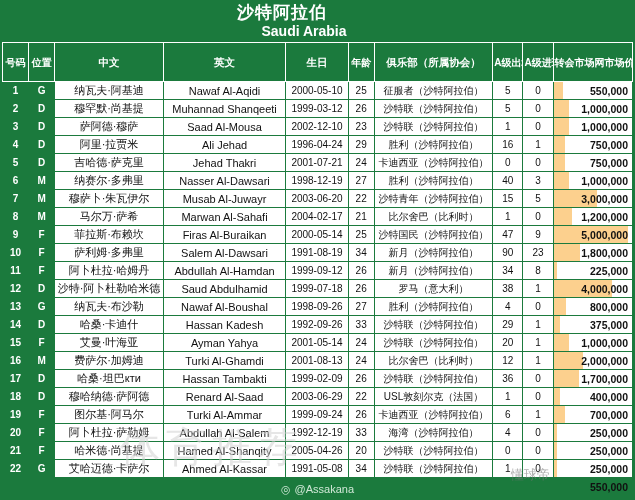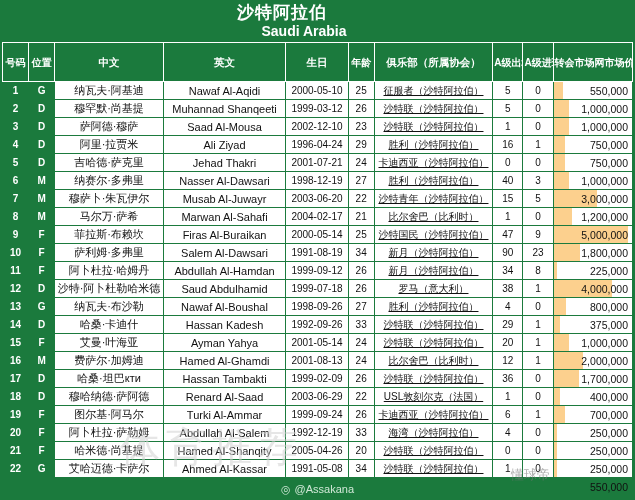--- a/index.html
+++ b/index.html
@@ -54,22 +54,22 @@
   }
   thead th.narrow{font-size:10px;}
   tbody td{
     background:#ffffff;
     color:#111111;
   }
   tbody tr td.c-num{background:#1b7a3d;color:#ffffff;font-weight:bold;font-size:10px;}
   tbody tr td.c-pos{background:#1b7a3d;color:#ffffff;font-weight:bold;font-size:10px;}
   td.c-cn{font-size:11px;}
   td.c-en{font-size:11px;}
-  td.c-club{font-size:10px;text-decoration:underline;}
-  td.c-val{font-weight:normal;font-size:10.5px;text-align:right;padding-right:4px;position:relative;}
+  td.c-club{font-size:10px;}
+  td.c-val{font-weight:bold;font-size:10.5px;text-align:right;padding-right:4px;position:relative;}
   .valbar{
     position:absolute;left:0;top:0;bottom:0;
     background:#fbc87a;
     opacity:.85;
     z-index:0;
   }
   .valtext{position:relative;z-index:1;}
   .footer-row td{
     background:#ffffff;
     font-size:10px;
@@ -168,21 +168,21 @@
           <td class="c-age">23</td>
           <td class="c-club">沙特联（沙特阿拉伯）</td>
           <td class="c-caps">1</td>
           <td class="c-goals">0</td>
           <td class="c-val"><span class="valbar" style="width: 20%;"></span><span class="valtext">1,000,000</span></td>
         </tr>
         <tr>
           <td class="c-num">4</td>
           <td class="c-pos">D</td>
           <td class="c-cn">阿里·拉贾米</td>
-          <td class="c-en">Ali Ziyad</td>
+          <td class="c-en">Ali Jehad</td>
           <td class="c-birth">1996-04-24</td>
           <td class="c-age">29</td>
           <td class="c-club">胜利（沙特阿拉伯）</td>
           <td class="c-caps">16</td>
           <td class="c-goals">1</td>
           <td class="c-val"><span class="valbar" style="width: 15%;"></span><span class="valtext">750,000</span></td>
         </tr>
         <tr>
           <td class="c-num">5</td>
           <td class="c-pos">D</td>
@@ -312,21 +312,21 @@
           <td class="c-age">24</td>
           <td class="c-club">沙特联（沙特阿拉伯）</td>
           <td class="c-caps">20</td>
           <td class="c-goals">1</td>
           <td class="c-val"><span class="valbar" style="width: 20%;"></span><span class="valtext">1,000,000</span></td>
         </tr>
         <tr>
           <td class="c-num">16</td>
           <td class="c-pos">M</td>
           <td class="c-cn">费萨尔·加姆迪</td>
-          <td class="c-en">Hamed Al-Ghamdi</td>
+          <td class="c-en">Turki Al-Ghamdi</td>
           <td class="c-birth">2001-08-13</td>
           <td class="c-age">24</td>
           <td class="c-club">比尔舍巴（比利时）</td>
           <td class="c-caps">12</td>
           <td class="c-goals">1</td>
           <td class="c-val"><span class="valbar" style="width: 38%;"></span><span class="valtext">2,000,000</span></td>
         </tr>
         <tr>
           <td class="c-num">17</td>
           <td class="c-pos">D</td>

